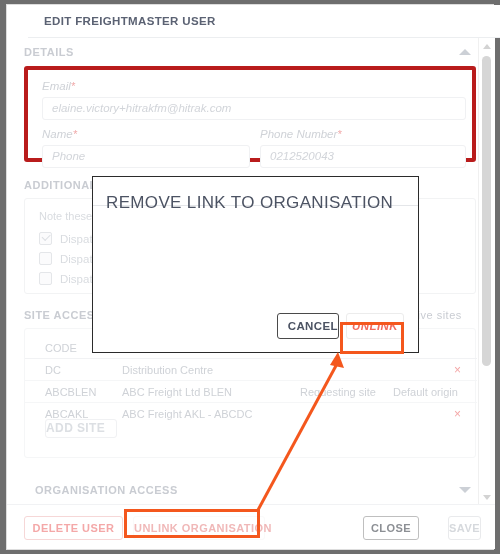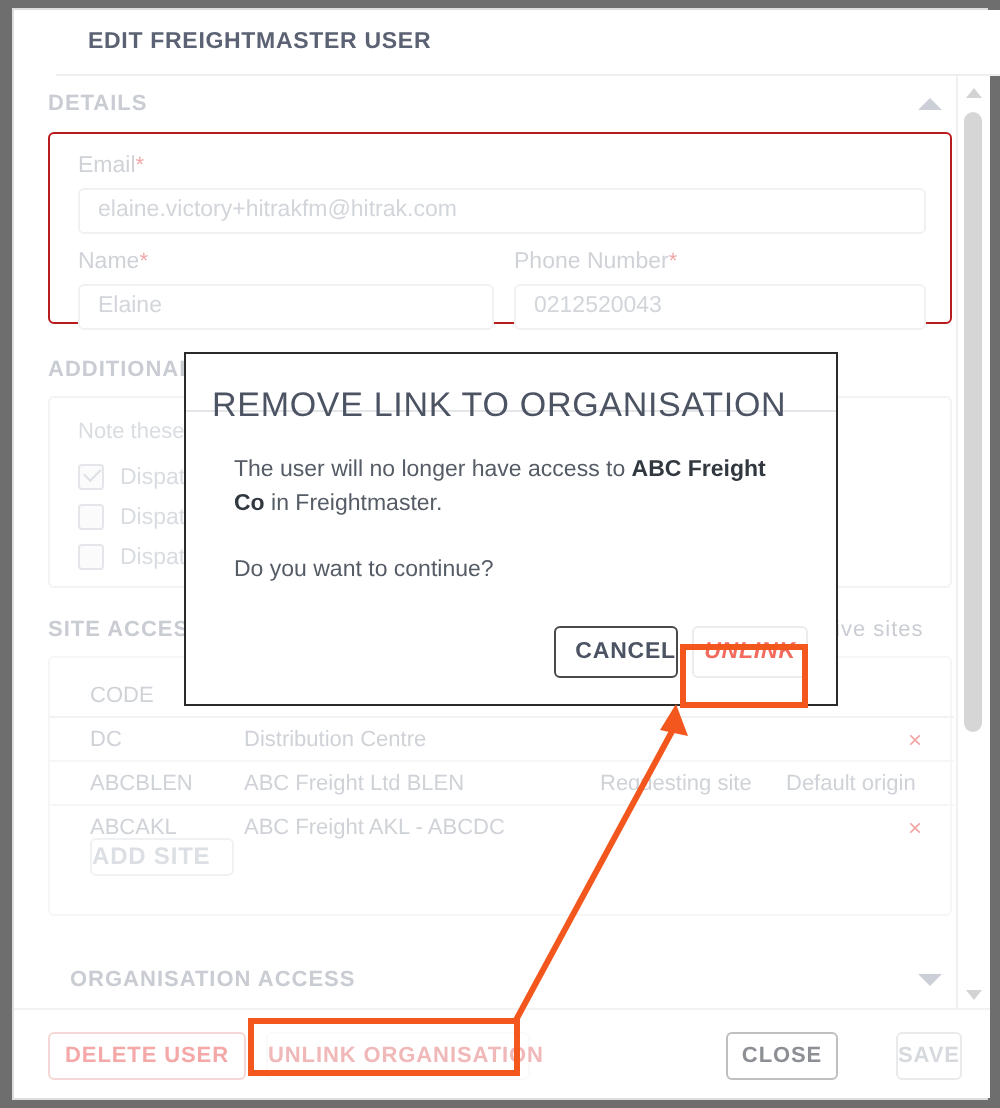--- a/index.html
+++ b/index.html
@@ -71,23 +71,24 @@
     border-right: 6px solid transparent;
   }
   .caret-up { border-bottom: 6px solid #ccd0d6; }
   .caret-down { border-top: 6px solid #ccd0d6; }
 
   
   #details-card {
     position: absolute;
     left: 17px; top: 28px;
     width: 452px; height: 96px;
-    border: 1px solid #b91c1c;
-    border-radius: 3px;
-    background: #fff;
+    border: 4px solid #b91c1c;
+    border-radius: 3px;
+    background: #fff;
+    font-style: italic;
   }
   .field-label {
     position: absolute;
     font-size: 11.5px;
     color: #cfd2d7;
     white-space: nowrap;
   }
   .req-star { color: #f0a9a9; font-size: 11px; }
   .text-input {
     position: absolute;
@@ -368,21 +369,21 @@
 
       <div id="details-card">
         <div class="field-label" style="left:14px; top:10px;">
           <span>Email</span><span class="req-star">*</span>
         </div>
         <div class="text-input" style="left:14px; top:27px; width:424px;">elaine.victory+hitrakfm@hitrak.com</div>
 
         <div class="field-label" style="left:14px; top:58px;">
           <span>Name</span><span class="req-star">*</span>
         </div>
-        <div class="text-input" style="left:14px; top:75px; width:208px;">Elaine</div>
+        <div class="text-input" style="left:14px; top:75px; width:208px;">Phone</div>
 
         <div class="field-label" style="left:232px; top:58px;">
           <span>Phone Number</span><span class="req-star">*</span>
         </div>
         <div class="text-input" style="left:232px; top:75px; width:206px;">0212520043</div>
       </div>
 
       <div class="section-head" style="left:17px; top:141px;">ADDITIONAL R</div>
 
       <div id="roles-card">
@@ -447,24 +448,20 @@
       <div class="fbtn" id="btn-unlink-org">UNLINK ORGANISATION</div>
       <div class="fbtn" id="btn-close">CLOSE</div>
       <div class="fbtn" id="btn-save">SAVE</div>
     </div>
 
   </div>
 
   <div id="modal">
     <div id="modal-head">
       <div class="mtitle">REMOVE LINK TO ORGANISATION</div>
-    </div>
-    <div id="modal-body">
-      <div class="mline"><span>The user will no longer have access to </span><b>ABC Freight Co</b><span> in Freightmaster.</span></div>
-      <div class="mline mline2">Do you want to continue?</div>
     </div>
     <div id="modal-actions">
       <div id="btn-cancel">CANCEL</div>
       <div id="btn-unlink">UNLINK</div>
     </div>
   </div>
 
   <div id="annot">
     <div class="hl-box" id="hl-unlink"></div>
     <div class="hl-box" id="hl-unlink-org"></div>

